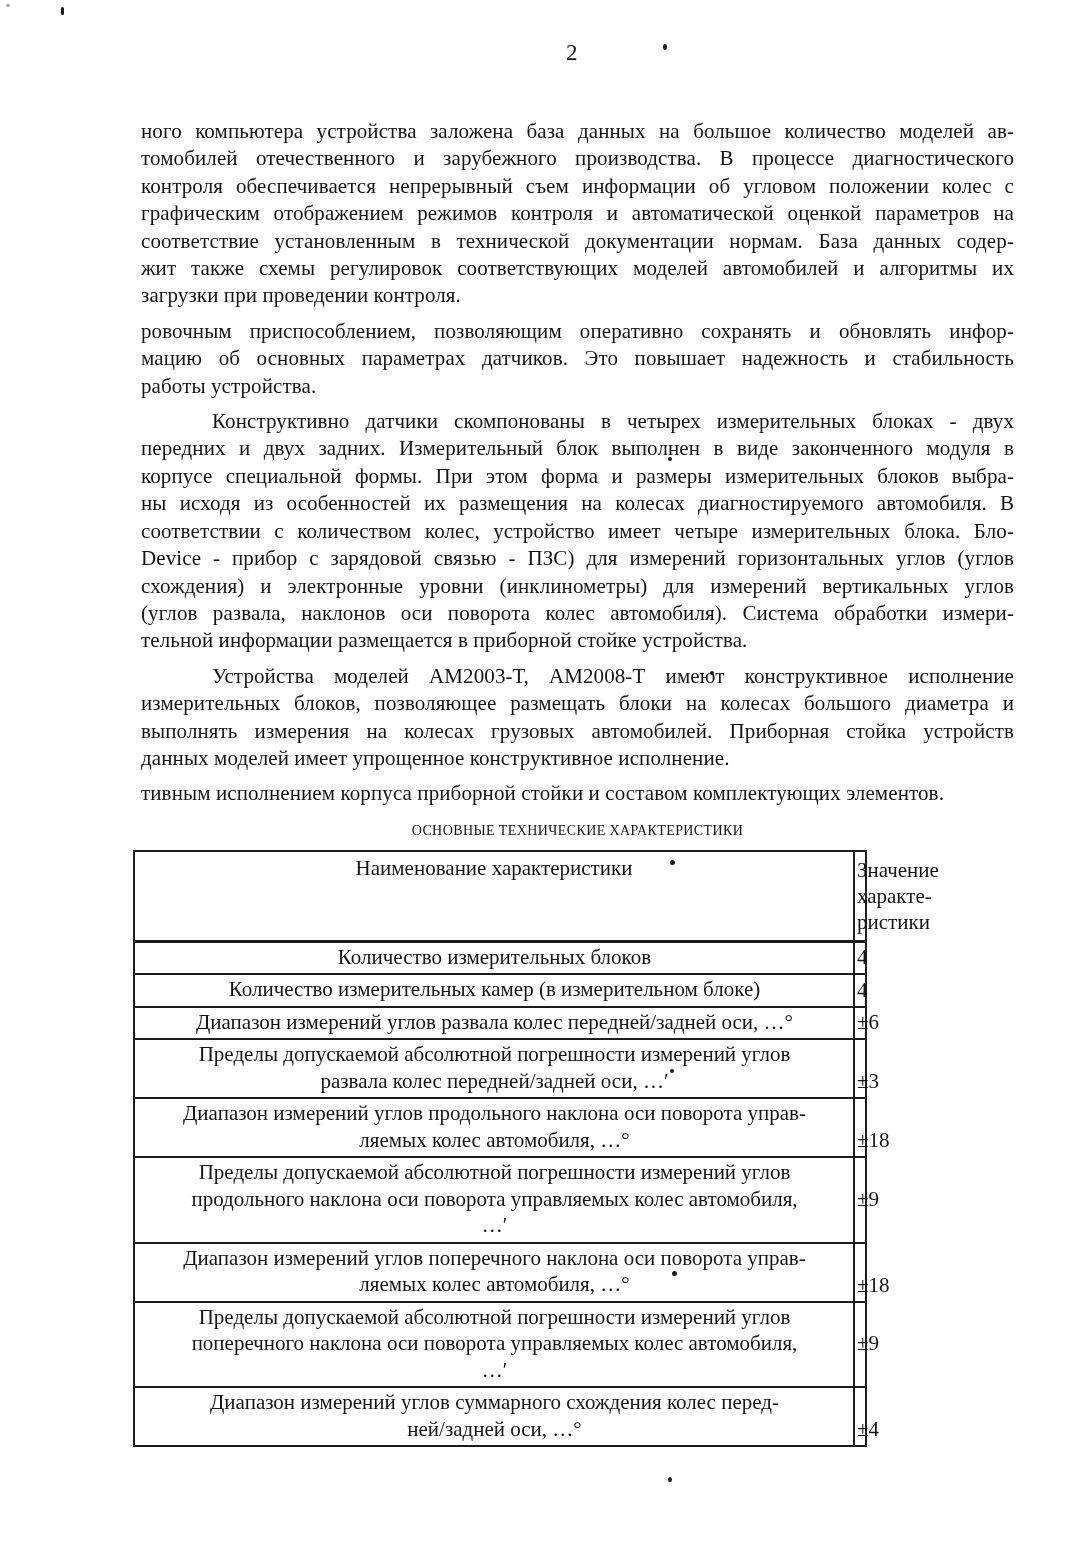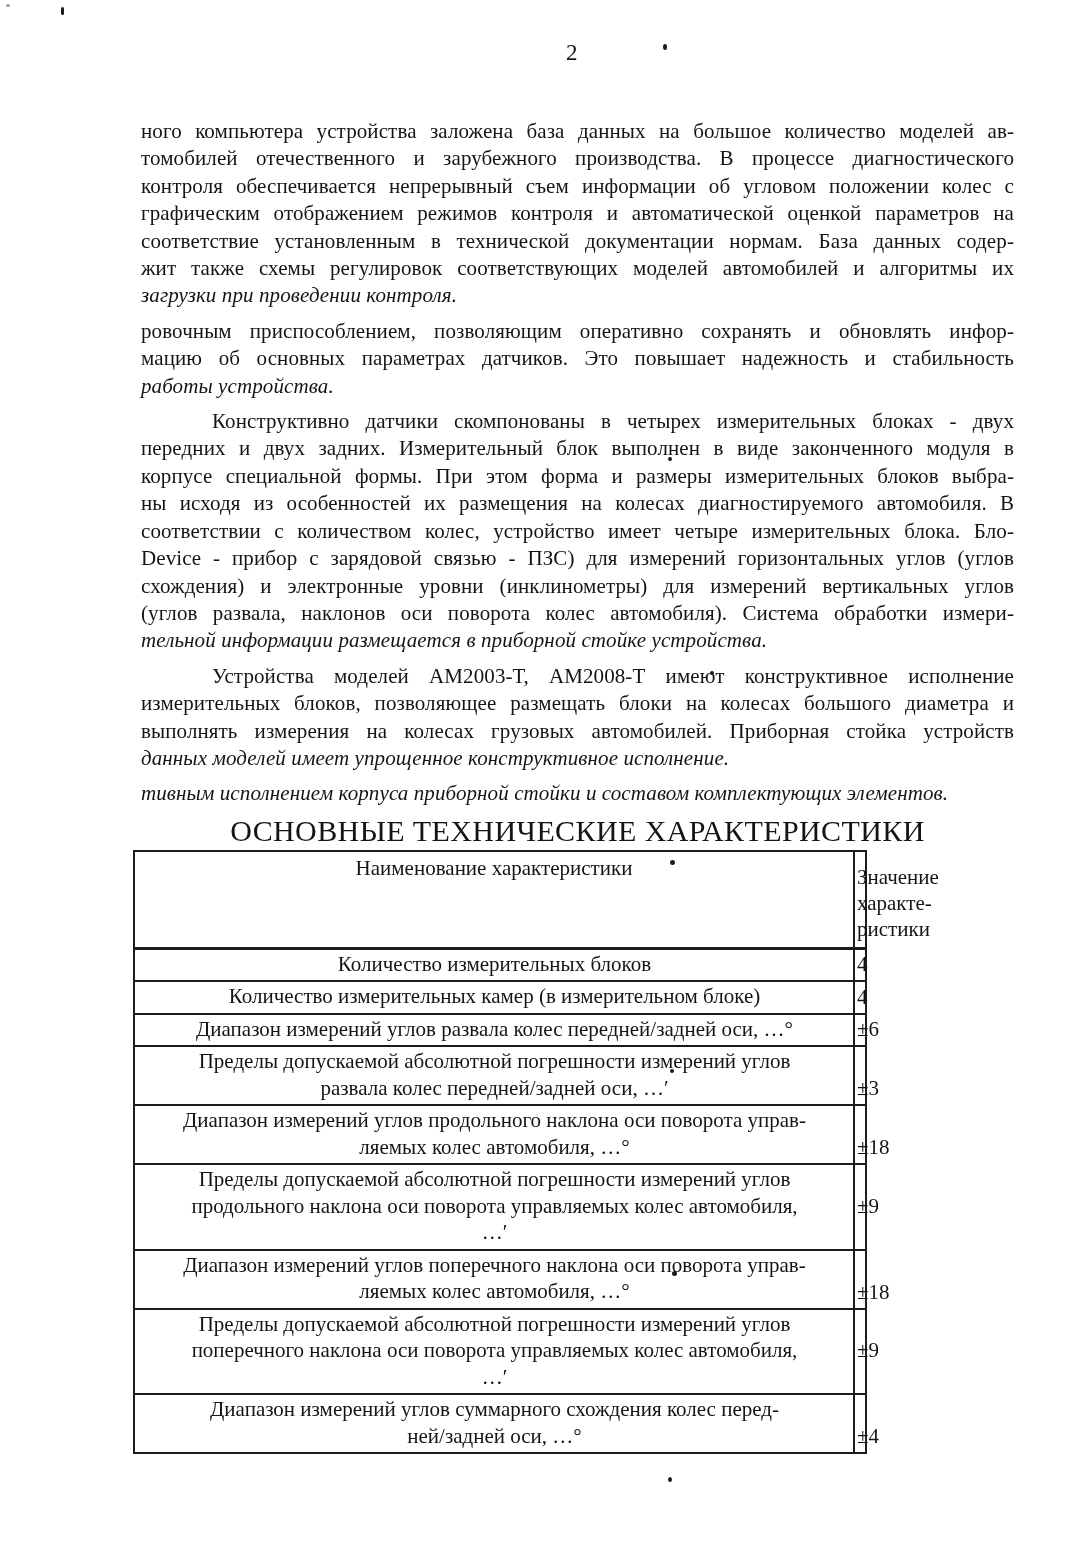--- a/index.html
+++ b/index.html
@@ -26,27 +26,27 @@
   }
   .para { margin: 8px; }
   .line {
     font-size: 21px;
     line-height: 27.4px;
     white-space: normal;
     text-align: justify;
     text-align-last: justify;
     letter-spacing: 0.1px;
   }
-  .line.last { text-align-last: left; font-style: italic; }
+  .line.last { text-align-last: left; }
   .line.indent { text-indent: 71px; }
   .table-title {
     margin-top: 9px;
     width: 889px;
     text-align: center;
-    font-size: 30px;
+    font-size: 14px;
     line-height: 28px;
     letter-spacing: 0.4px;
   }
   table.spec-table {
     margin-top: 5px;
     border-collapse: collapse;
     width: 734px;
     table-layout: fixed;
   }
   table.spec-table, .spec-table th, .spec-table td {
@@ -60,21 +60,21 @@
     vertical-align: top;
     font-size: 21px;
     line-height: 26px;
     padding: 3px 6px 5px 6px;
   }
   .h-val {
     text-align: center;
     vertical-align: top;
     font-size: 21px;
     line-height: 26px;
-    padding: 12px 2px 5px 2px;
+    padding: 5px 2px 5px 2px;
   }
   .c-name {
     text-align: center;
     vertical-align: top;
     padding: 1px 6px 3px 7px;
     margin-top: 35px;
   }
   .cell-line {
     font-size: 21px;
     line-height: 26.5px;

